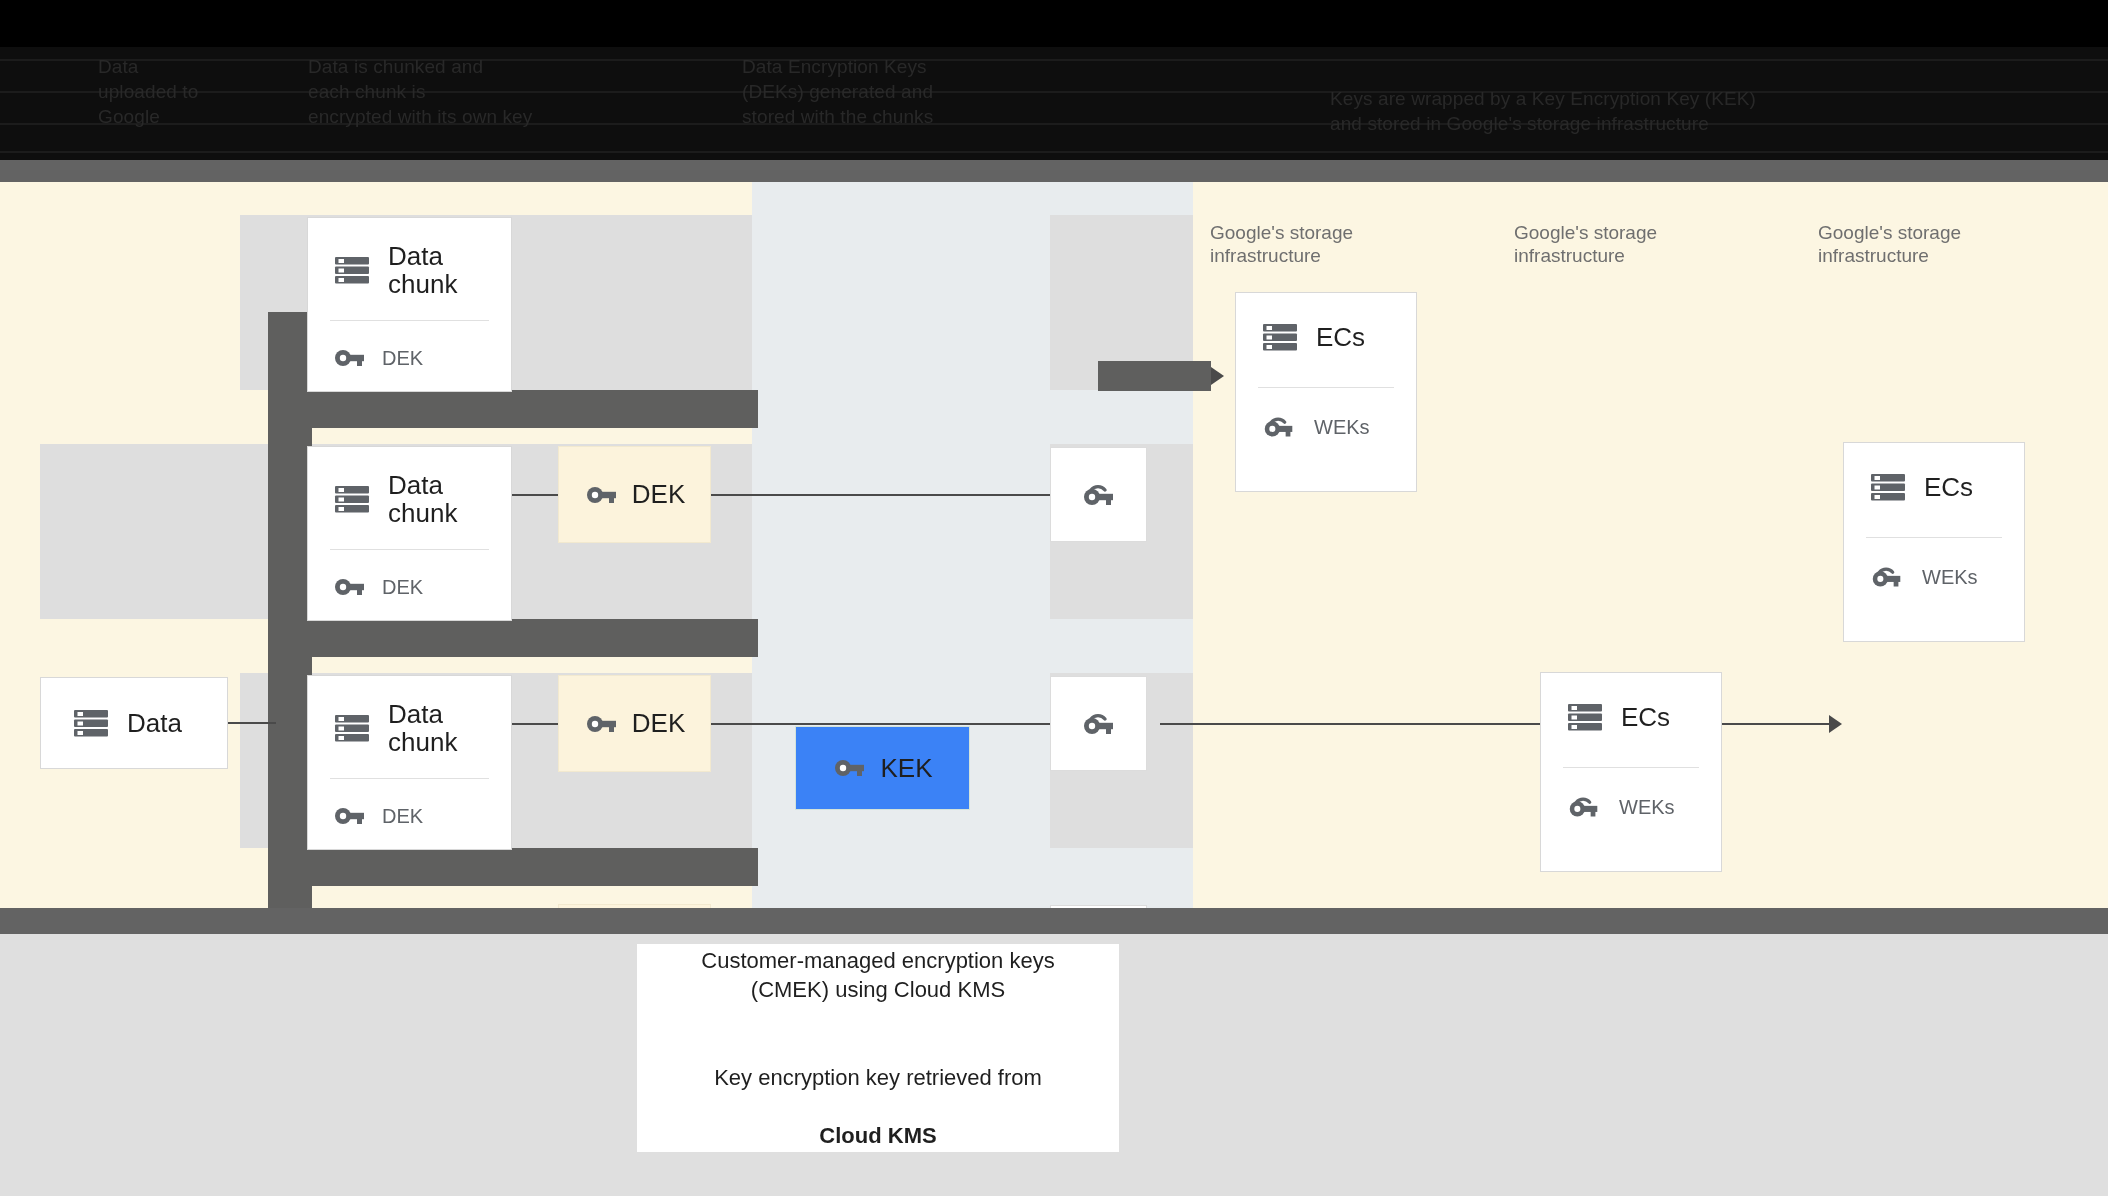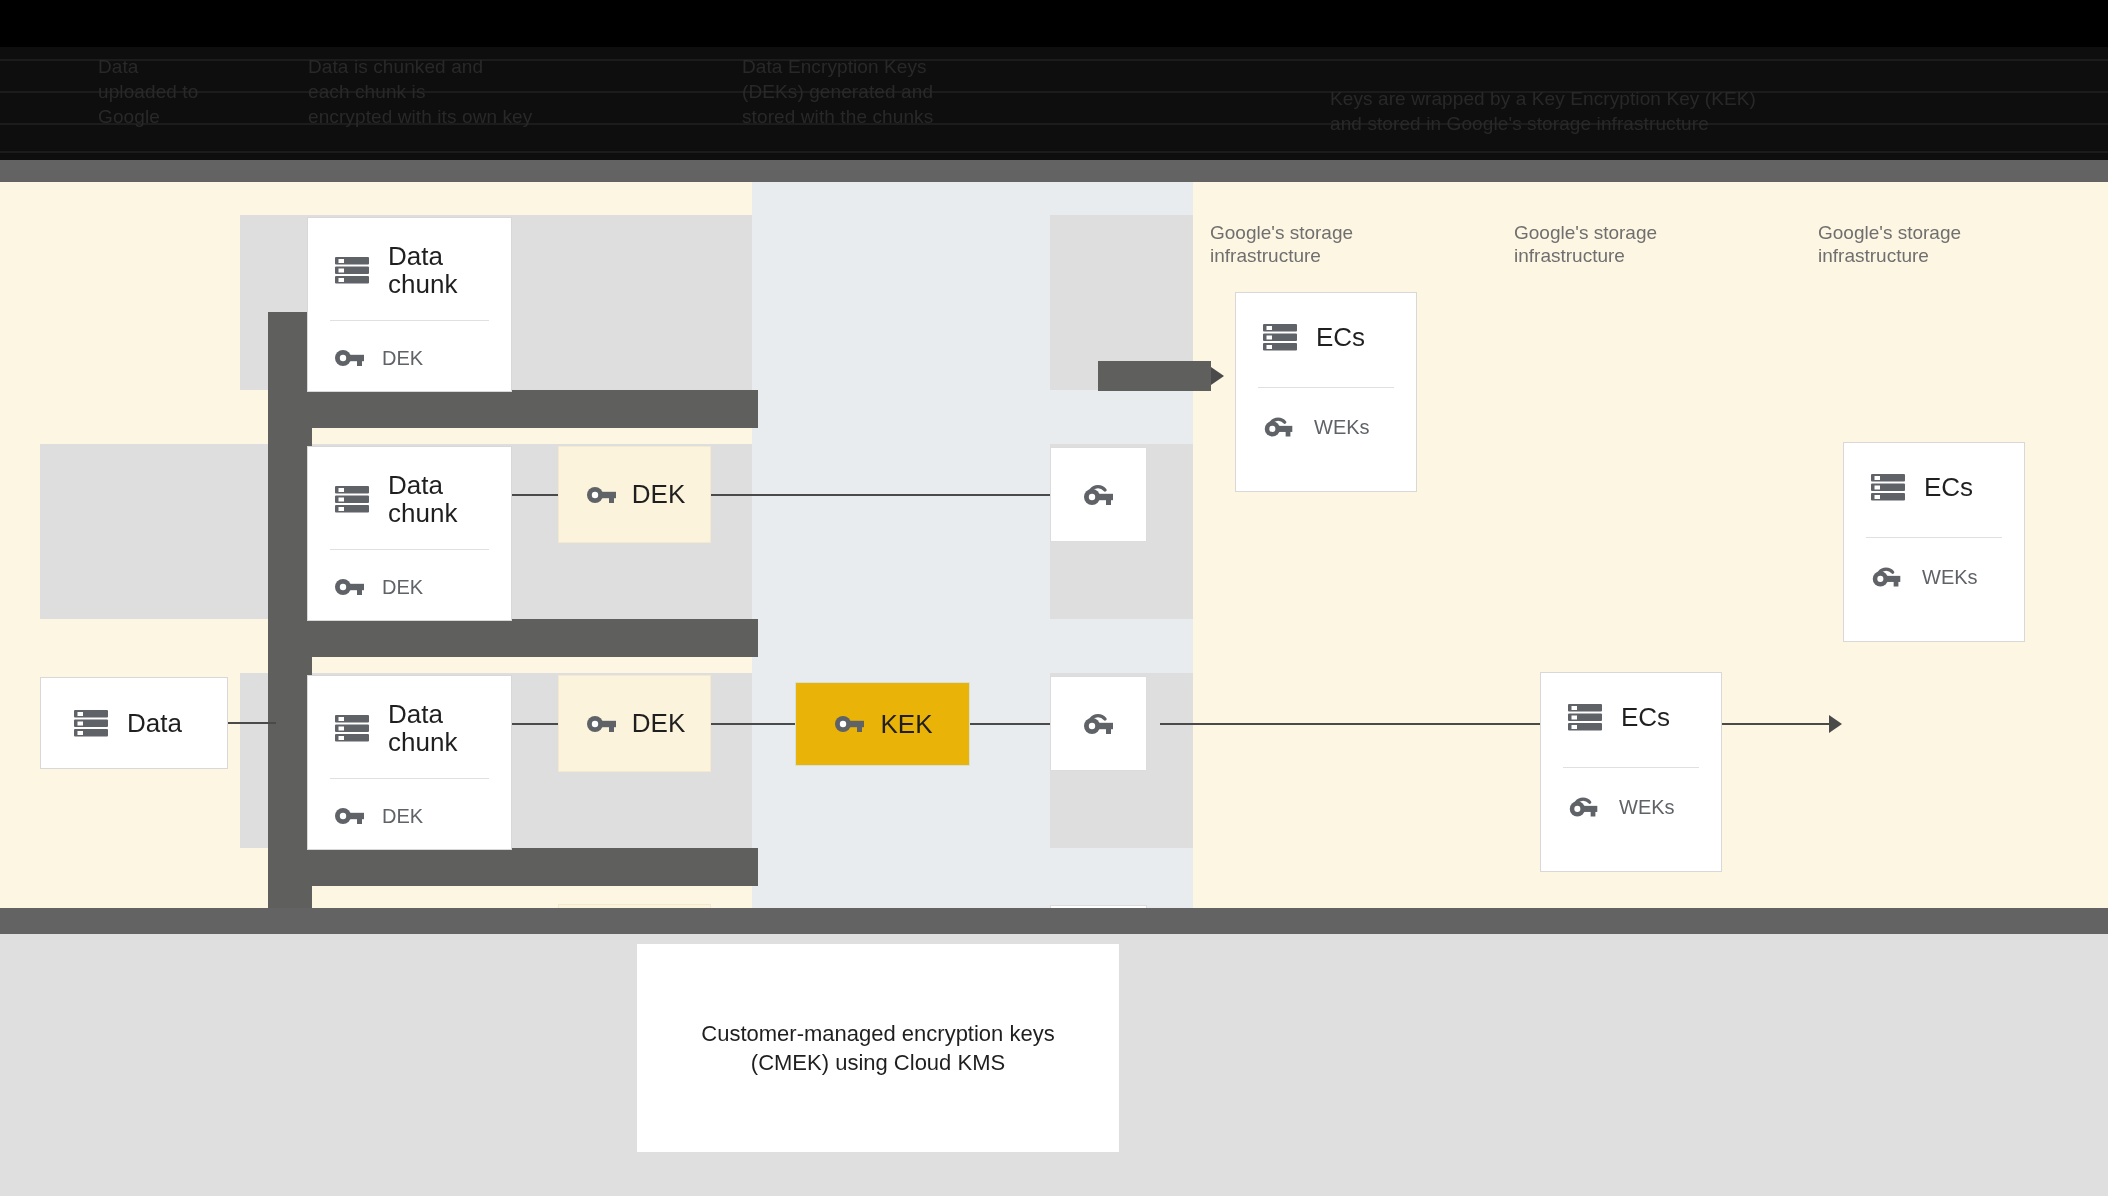--- a/index.html
+++ b/index.html
@@ -143,22 +143,23 @@
     align-items: center;
     justify-content: center;
     gap: 14px;
     box-sizing: border-box;
   }
   .keybox.dek {
     background: #FCF3DC;
     border: 1px solid #F2E9CF;
   }
   .keybox.kek {
-    background: #eab308;
+    background: #3b82f6;
     border: 1px solid #D4E3DA;
+    margin-top: 44px;
   }
   .keybox .lbl {
     font-size: 26px;
     color: #1f1f1f;
   }
 
   
   .wkbox {
     position: absolute;
     background: #ffffff;
@@ -562,15 +563,19 @@
     </div>
 
   </div>
 
   <div class="bottom-band"></div>
   <div class="bottom-area"></div>
 
   <div class="caption">
     <p class="strong">Customer-managed encryption keys
 (CMEK) using Cloud KMS</p>
+    <p>
+      <span>Key encryption key retrieved from</span><br>
+      <span class="b">Cloud KMS</span>
+    </p>
   </div>
 
 </div>
 
 </body></html>

